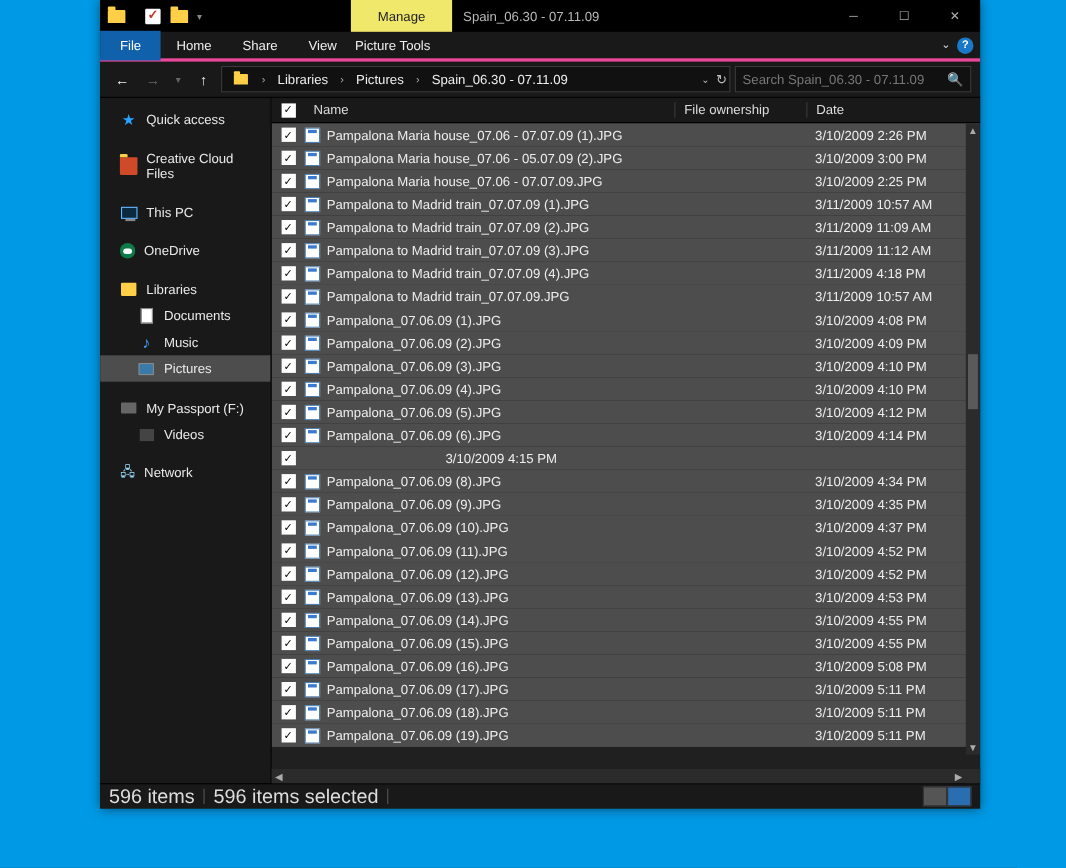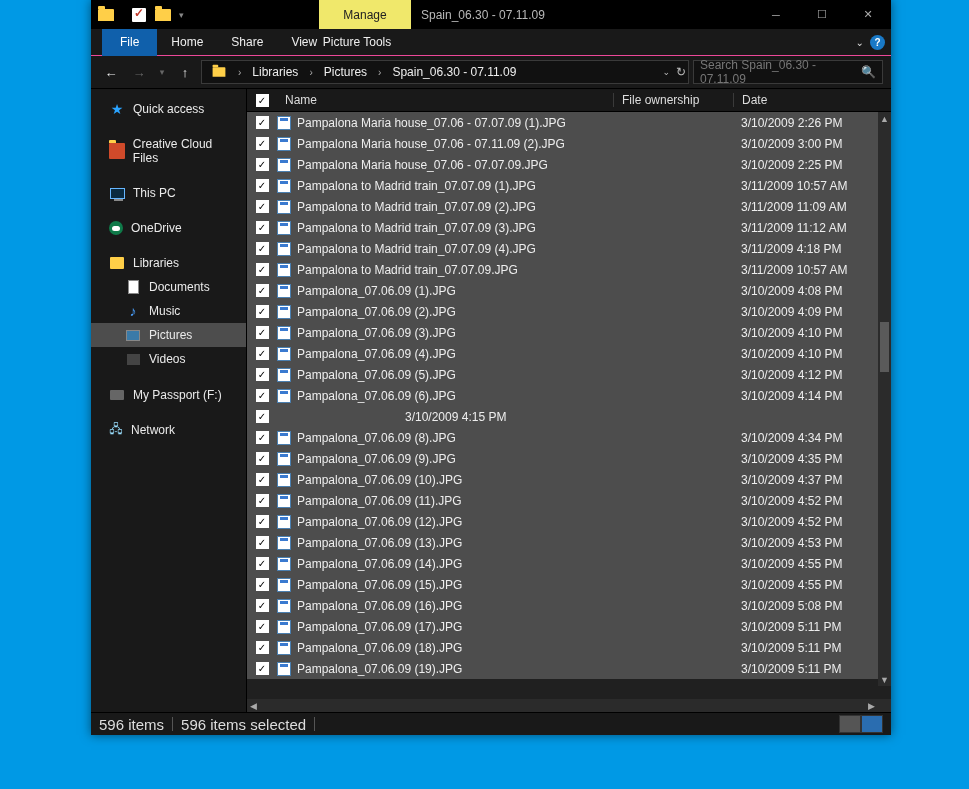--- a/index.html
+++ b/index.html
@@ -77,21 +77,21 @@
     color:#b8b8b8;font-size:12px;
   }
   .titlebar .controls{
     position:absolute;right:0;top:0;display:flex;height:29px;
   }
   .titlebar .controls .btn{
     width:46px;display:flex;align-items:center;justify-content:center;color:#aaa;font-size:11px;
   }
   
   .ribbon{
-    height:27px;background:#191919;display:flex;align-items:center;position:relative;border-bottom:1px solid #ec4899;padding-left:11px;
+    height:27px;background:#191919;display:flex;align-items:center;position:relative;border-bottom:3px solid #ec4899;
   }
   .ribbon .filetab{
     height:27px;background:#1060ab;color:#fff;padding:0 18px;display:flex;align-items:center;font-size:12px;
   }
   .ribbon .tab{
     padding:0 14px;height:27px;display:flex;align-items:center;color:#eee;font-size:12px;
   }
   .ribbon .tab.context{
     position:absolute;left:219px;width:94px;justify-content:center;padding:0;
   }
@@ -113,21 +113,21 @@
     min-width:0;
   }
   .addr-seg{
     display:flex;align-items:center;height:100%;padding:0 7px;gap:5px;color:#eee;white-space:nowrap;
   }
   .addr-chev{color:#aaa;font-size:10px;padding:0 4px;}
   .addr-refresh{
     position:absolute;right:2px;display:flex;align-items:center;gap:6px;color:#bbb;
   }
   .search-box{
-    width:190px;height:24px;background:#111;border:1px solid #3a3a3a;display:flex;align-items:center;padding:0 6px;color:#777;font-size:12px;justify-content:space-between;
+    width:215px;height:24px;background:#111;border:1px solid #3a3a3a;display:flex;align-items:center;padding:0 6px;color:#777;font-size:12px;justify-content:space-between;
   }
   
   .body{
     flex:1;display:flex;min-height:0;
   }
   .sidebar{
     width:156px;background:#191919;border-right:1px solid #000;padding-top:8px;overflow:hidden;
   }
   .side-item{
     display:flex;align-items:center;gap:8px;padding:4px 6px 4px 18px;color:#eaeaea;font-size:12px;
@@ -178,21 +178,21 @@
   .vscroll .thumb{position:absolute;left:2px;right:2px;top:210px;height:50px;background:#5a5a5a;}
   .vscroll .arr{position:absolute;left:0;right:0;height:13px;display:flex;align-items:center;justify-content:center;color:#aaa;font-size:9px;}
   .vscroll .arr.up{top:0;}
   .vscroll .arr.down{bottom:0;}
   .hscroll{height:13px;background:#2b2b2b;display:flex;align-items:center;position:relative;}
   .hscroll .arr{width:13px;display:flex;align-items:center;justify-content:center;color:#aaa;font-size:9px;}
   .hscroll .right-arr{position:absolute;right:13px;}
   .hscroll .corner{position:absolute;right:0;width:13px;height:13px;background:#2b2b2b;}
   
   .status{
-    height:23px;background:#191919;border-top:1px solid #000;display:flex;align-items:center;padding:0 8px;color:#ddd;font-size:15px;gap:8px;
+    height:23px;background:#191919;border-top:1px solid #000;display:flex;align-items:center;padding:0 8px;color:#ddd;font-size:18px;gap:8px;
   }
   .status .sep{width:1px;height:14px;background:#555;}
   .status .viewbtns{margin-left:auto;display:flex;gap:0;}
   .viewbtn{width:22px;height:18px;background:#555;border:1px solid #333;}
   .viewbtn.active{background:#2a6db0;}
   [data-interactable="true"]{cursor:default;}
 </style>
 </head>
 <body>
 
@@ -295,31 +295,31 @@
       <div class="side-item sub" data-interactable="true">
           <span class="side-icon music-ic" data-interactable="false">♪</span>
           <span data-interactable="false">Music</span>
         </div>
       <div class="side-item sub selected" data-interactable="true">
           <span class="side-icon" data-interactable="false">
             <span class="pic-ic"></span>
           </span>
           <span data-interactable="false">Pictures</span>
         </div>
+      <div class="side-item space" data-interactable="true">
+          <span class="side-icon" data-interactable="false">
+            <span class="pass-ic"></span>
+          </span>
+          <span data-interactable="false">My Passport (F:)</span>
+        </div>
       <div class="side-item sub" data-interactable="true">
           <span class="side-icon" data-interactable="false">
             <span class="vid-ic"></span>
           </span>
           <span data-interactable="false">Videos</span>
-        </div>
-      <div class="side-item space" data-interactable="true">
-          <span class="side-icon" data-interactable="false">
-            <span class="pass-ic"></span>
-          </span>
-          <span data-interactable="false">My Passport (F:)</span>
         </div>
       <div class="side-item space" data-interactable="true">
           <span class="side-icon net-ic" data-interactable="false">🖧</span>
           <span data-interactable="false">Network</span>
         </div>
     </div>
 
     <div class="filepane" data-interactable="false">
       <div class="cols" data-interactable="false">
         <div class="col-chk" data-interactable="true">
@@ -341,21 +341,21 @@
               </div>
               <div class="c-owner" data-interactable="false"></div>
               <div class="c-date" data-interactable="false">3/10/2009 2:26 PM</div>
             </div>
             <div class="row" data-interactable="true">
               <div class="c-chk" data-interactable="true">
                 <span class="chkbox" data-interactable="false">✓</span>
               </div>
               <div class="c-name">
                 <span class="file-ic" data-interactable="false"></span>
-                <span data-interactable="false">Pampalona Maria house_07.06 - 07.11.09 (2).JPG</span>
+                <span data-interactable="false">Pampalona Maria house_07.06 - 05.07.09 (2).JPG</span>
               </div>
               <div class="c-owner" data-interactable="false"></div>
               <div class="c-date" data-interactable="false">3/10/2009 3:00 PM</div>
             </div>
             <div class="row" data-interactable="true">
               <div class="c-chk" data-interactable="true">
                 <span class="chkbox" data-interactable="false">✓</span>
               </div>
               <div class="c-name">
                 <span class="file-ic" data-interactable="false"></span>

